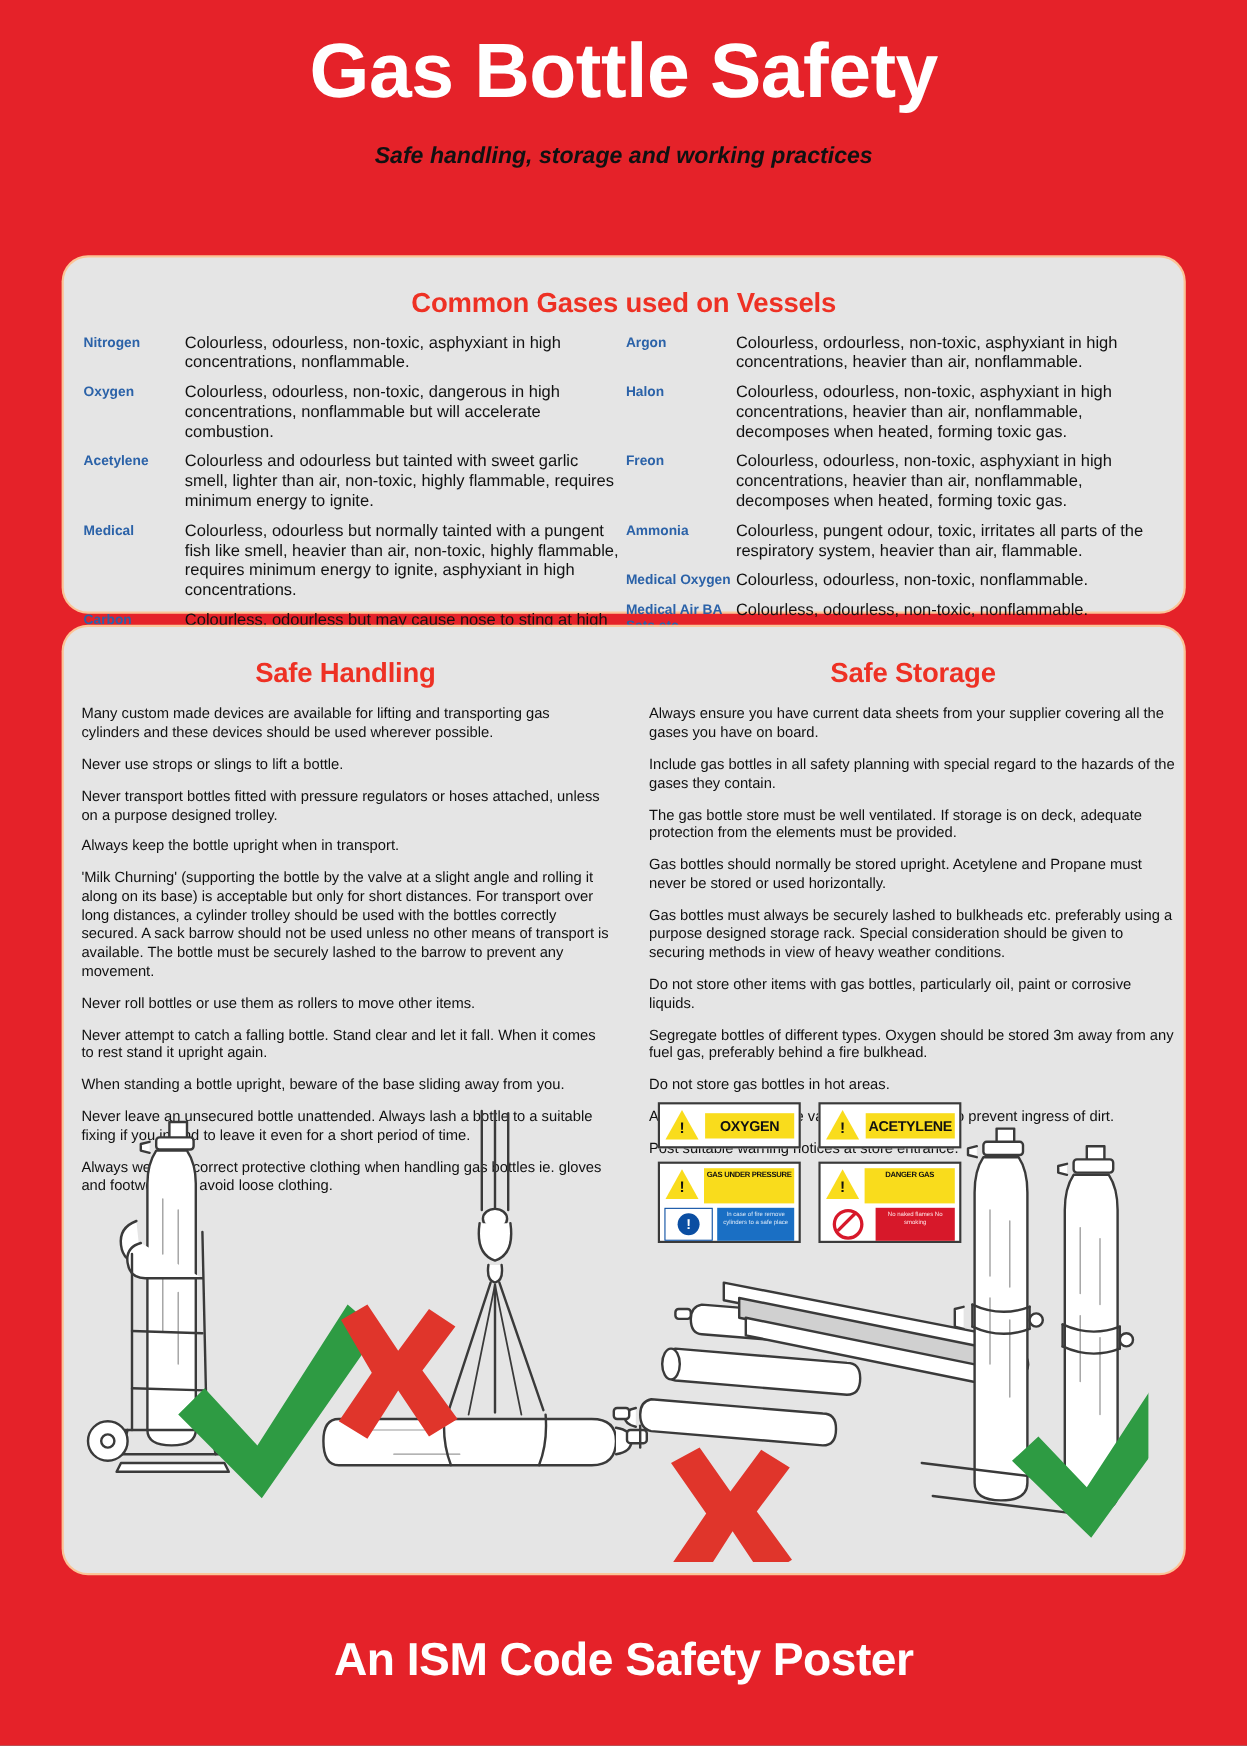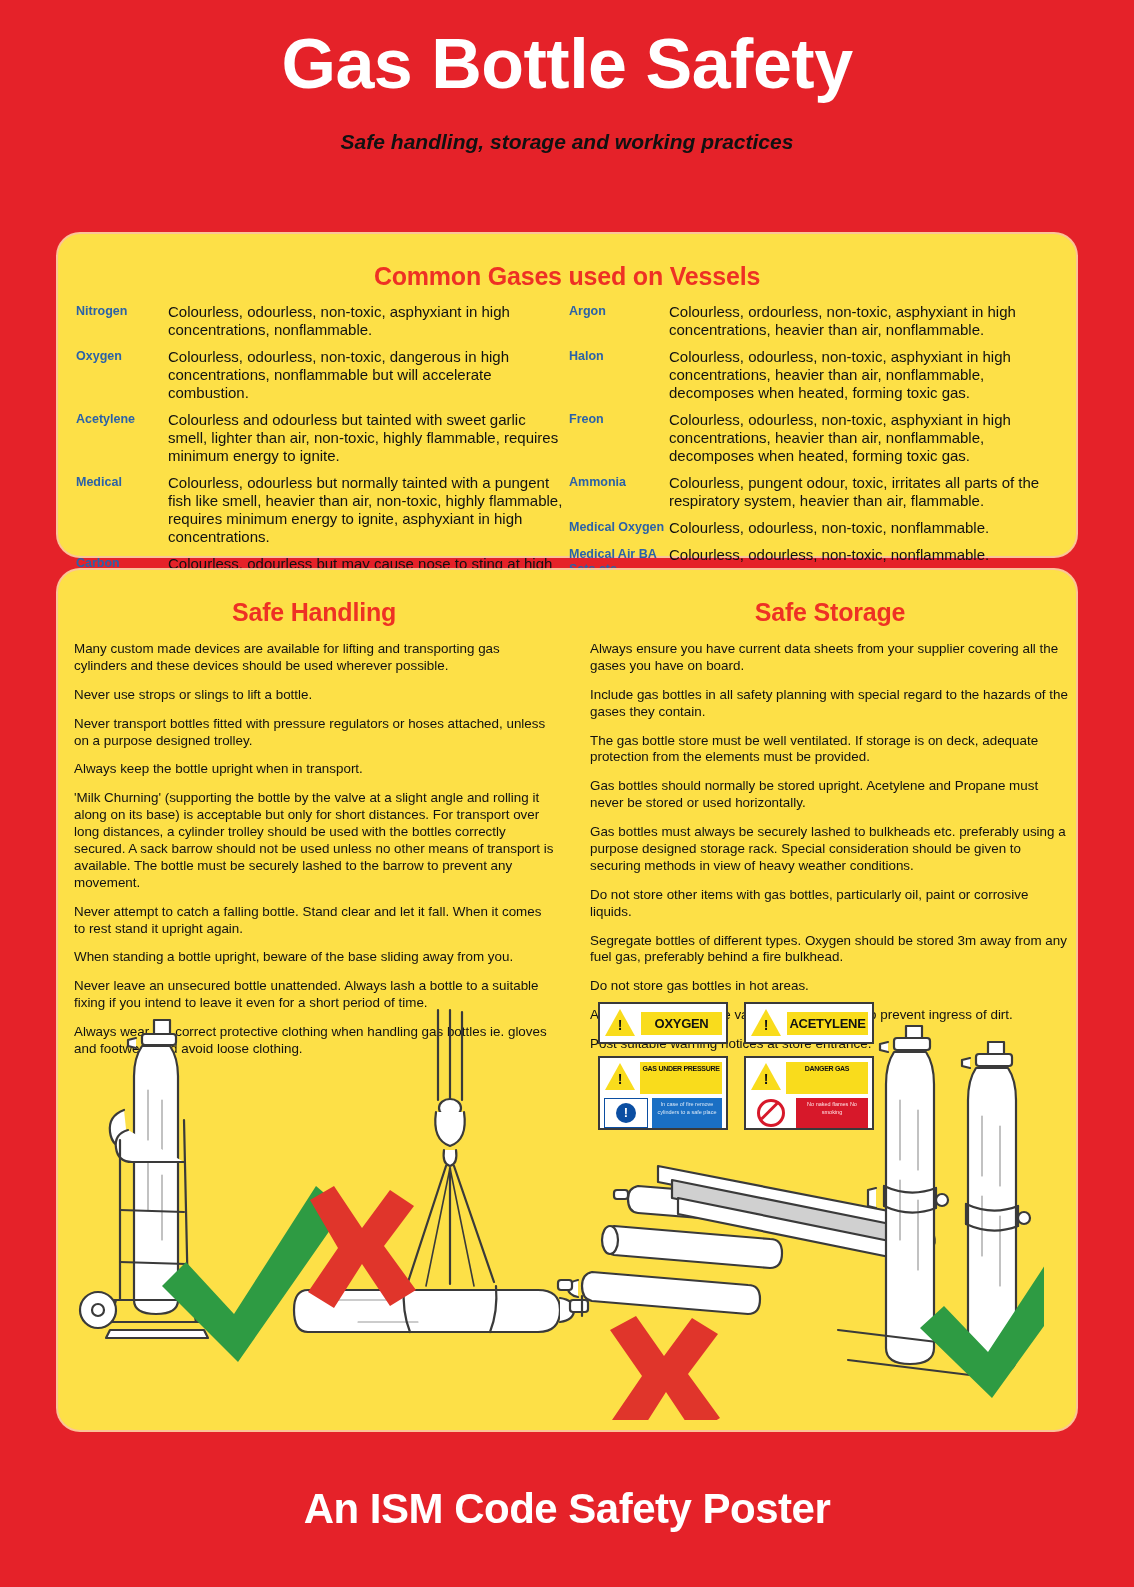--- a/index.html
+++ b/index.html
@@ -38,21 +38,21 @@
     padding-top: 28px;
     font-size: 21px;
     font-weight: bold;
     font-style: italic;
     color: #111111;
   }
 
   
   .panel {
     position: absolute;
-    background: #fde047;
+    background: #e5e5e5;
     border-radius: 22px;
     box-shadow: 0 0 0 2px rgba(255,225,170,0.85);
     box-sizing: border-box;
   }
   #gases-panel {
     left: 58px;
     top: 234px;
     width: 1018px;
     height: 322px;
     padding: 14px 18px 8px 18px;
@@ -333,20 +333,21 @@
 
     <div class="guide-columns">
 
       <div class="guide-col">
         <h2 class="section-heading">Safe Handling</h2>
         <p class="guide-p">Many custom made devices are available for lifting and transporting gas cylinders and these devices should be used wherever possible.</p>
         <p class="guide-p">Never use strops or slings to lift a bottle.</p>
         <p class="guide-p">Never transport bottles fitted with pressure regulators or hoses attached, unless on a purpose designed trolley.</p>
         <p class="guide-p">Always keep the bottle upright when in transport.</p>
         <p class="guide-p">'Milk Churning' (supporting the bottle by the valve at a slight angle and rolling it along on its base) is acceptable but only for short distances. For transport over long distances, a cylinder trolley should be used with the bottles correctly secured. A sack barrow should not be used unless no other means of transport is available. The bottle must be securely lashed to the barrow to prevent any movement.</p>
+        <p class="guide-p">Never roll bottles or use them as rollers to move other items.</p>
         <p class="guide-p">Never attempt to catch a falling bottle. Stand clear and let it fall. When it comes to rest stand it upright again.</p>
         <p class="guide-p">When standing a bottle upright, beware of the base sliding away from you.</p>
         <p class="guide-p">Never leave an unsecured bottle unattended. Always lash a bottle to a suitable fixing if you intend to leave it even for a short period of time.</p>
         <p class="guide-p">Always wear the correct protective clothing when handling gas bottles ie. gloves and footwear and avoid loose clothing.</p>
       </div>
 
       <div class="guide-col">
         <h2 class="section-heading">Safe Storage</h2>
         <p class="guide-p">Always ensure you have current data sheets from your supplier covering all the gases you have on board.</p>
         <p class="guide-p">Include gas bottles in all safety planning with special regard to the hazards of the gases they contain.</p>

